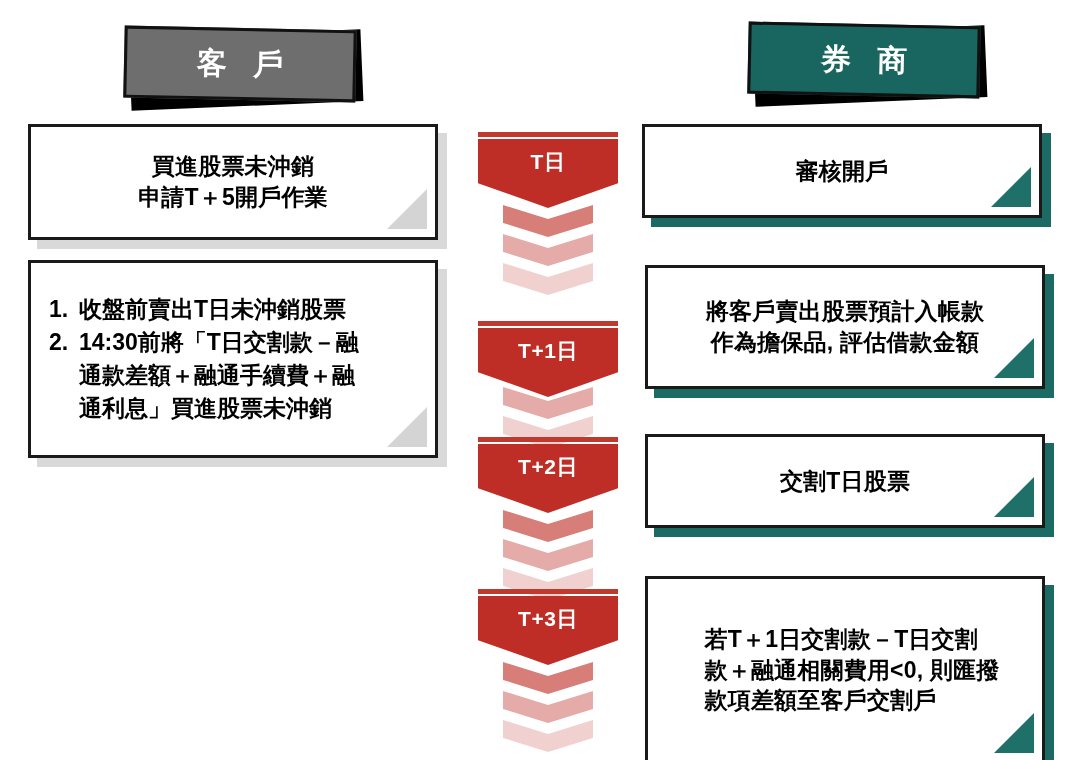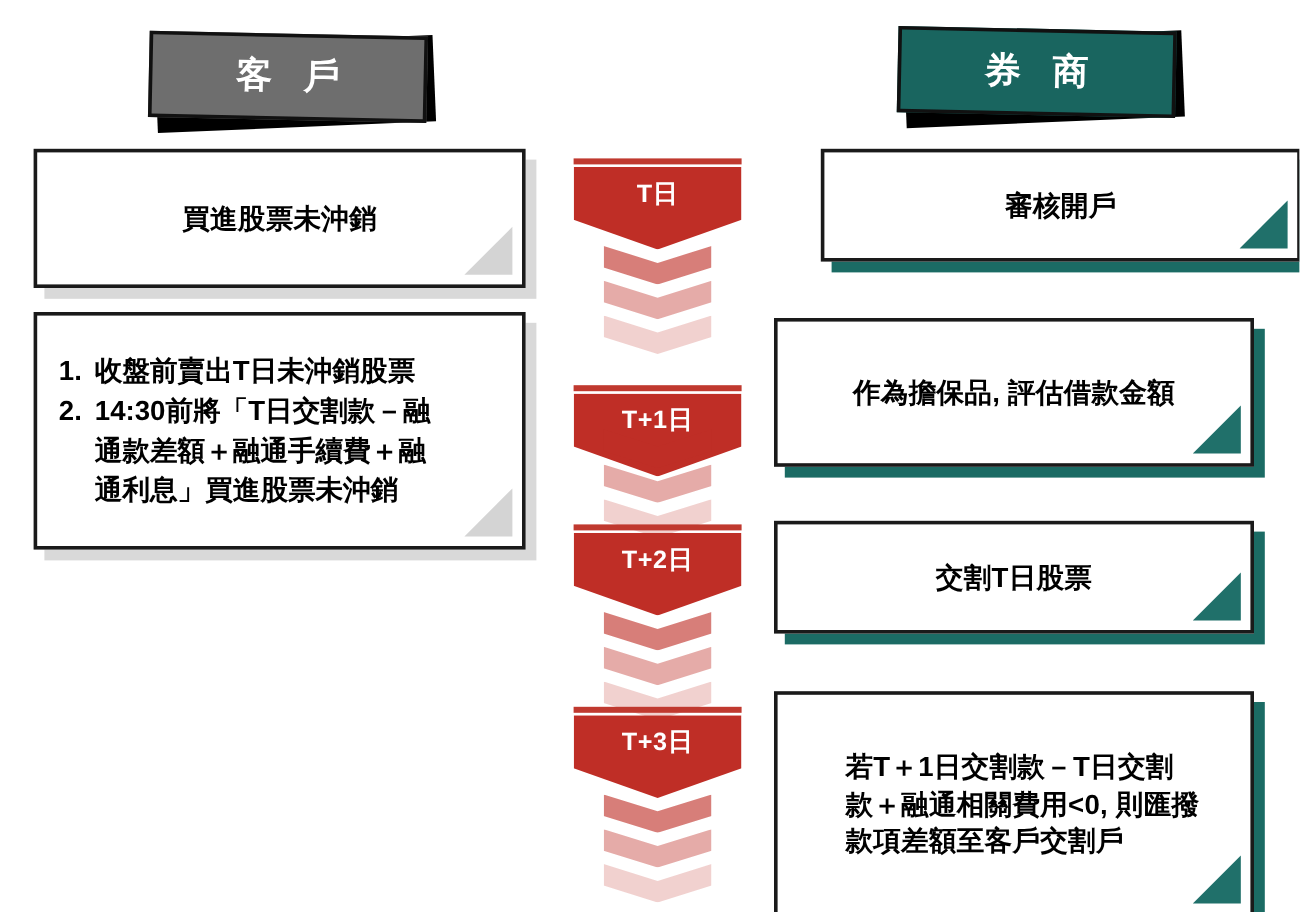--- a/index.html
+++ b/index.html
@@ -217,20 +217,21 @@
       <span class="banner-label">券 商</span>
     </div>
   </div>
 
   <div class="boxwrap left-box" style="left:28px; top:124px; width:410px; height:116px;">
     <div class="box-shadow"></div>
     <div class="box-main">
       <div class="corner-tri"></div>
       <div class="box-text">
         <div>買進股票未沖銷</div>
+        <div>申請T＋5開戶作業</div>
       </div>
     </div>
   </div>
 
   <div class="boxwrap left-box" style="left:28px; top:260px; width:410px; height:198px;">
     <div class="box-shadow"></div>
     <div class="box-main">
       <div class="corner-tri"></div>
       <div class="list-text">
         <div class="li">
@@ -294,35 +295,36 @@
       </div>
     </div>
     <div class="chev-group" style="top:662px;">
       <div class="chev c1"></div>
       <div class="chev c2"></div>
       <div class="chev c3"></div>
     </div>
 
   </div>
 
-  <div class="boxwrap right-box" style="left:684px; top:124px; width:400px; height:94px;">
+  <div class="boxwrap right-box" style="left:642px; top:124px; width:400px; height:94px;">
     <div class="box-shadow"></div>
     <div class="box-main">
       <div class="corner-tri"></div>
       <div class="box-text">
         <div>審核開戶</div>
       </div>
     </div>
   </div>
 
   <div class="boxwrap right-box" style="left:645px; top:265px; width:400px; height:124px;">
     <div class="box-shadow"></div>
     <div class="box-main">
       <div class="corner-tri"></div>
       <div class="box-text">
+        <div>將客戶賣出股票預計入帳款</div>
         <div>作為擔保品, 評估借款金額</div>
       </div>
     </div>
   </div>
 
   <div class="boxwrap right-box" style="left:645px; top:434px; width:400px; height:94px;">
     <div class="box-shadow"></div>
     <div class="box-main">
       <div class="corner-tri"></div>
       <div class="box-text">

